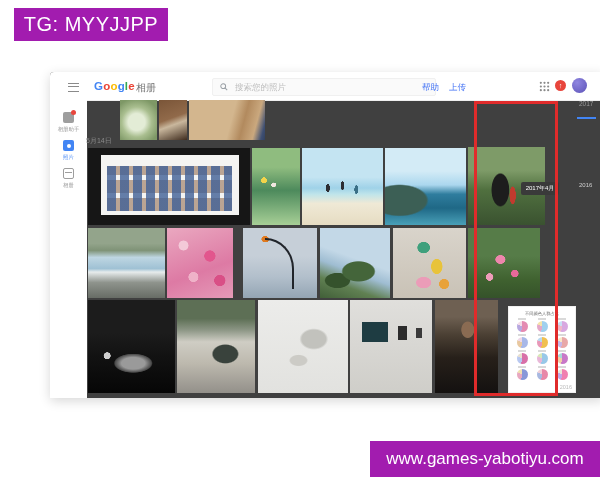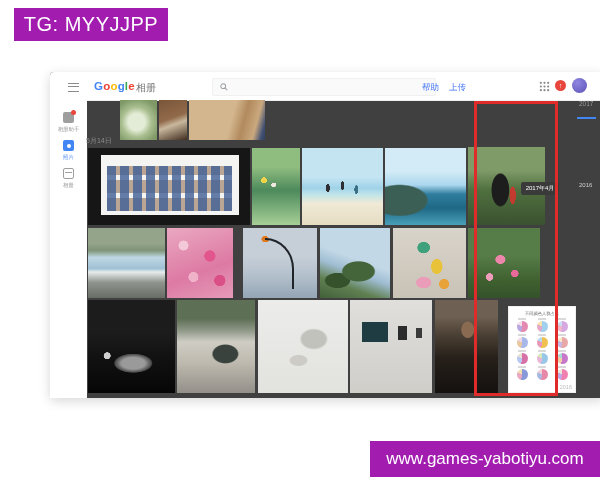--- a/index.html
+++ b/index.html
@@ -162,20 +162,21 @@
 
   <div id="hdr">
     <div id="menu-ic"></div>
     <div id="g-logo"><span style="color: rgb(66, 133, 244);">G</span><span style="color: rgb(234, 67, 53);">o</span><span style="color: rgb(251, 188, 5);">o</span><span style="color: rgb(66, 133, 244);">g</span><span style="color: rgb(52, 168, 83);">l</span><span style="color: rgb(234, 67, 53);">e</span></div>
     <div id="g-prod">相册</div>
     <div id="searchbox">
       <svg width="8" height="8" viewBox="0 0 10 10">
         <circle cx="4" cy="4" r="3" fill="none" stroke="#9aa0a6" stroke-width="1.3"></circle>
         <line x1="6.2" y1="6.2" x2="9" y2="9" stroke="#9aa0a6" stroke-width="1.3"></line>
       </svg>
+      <input id="search-input" placeholder="搜索您的照片" style="">
     </div>
     <span class="hlink" id="hlink-0">帮助</span>
     <span class="hlink" id="hlink-1">上传</span>
     <svg id="apps-ic" viewBox="0 0 12 12">
       <g fill="#8a8a8a">
         <circle cx="2" cy="2" r="1.2"></circle>
           <circle cx="6" cy="2" r="1.2"></circle>
           <circle cx="10" cy="2" r="1.2"></circle>
         <circle cx="2" cy="6" r="1.2"></circle>
           <circle cx="6" cy="6" r="1.2"></circle>

